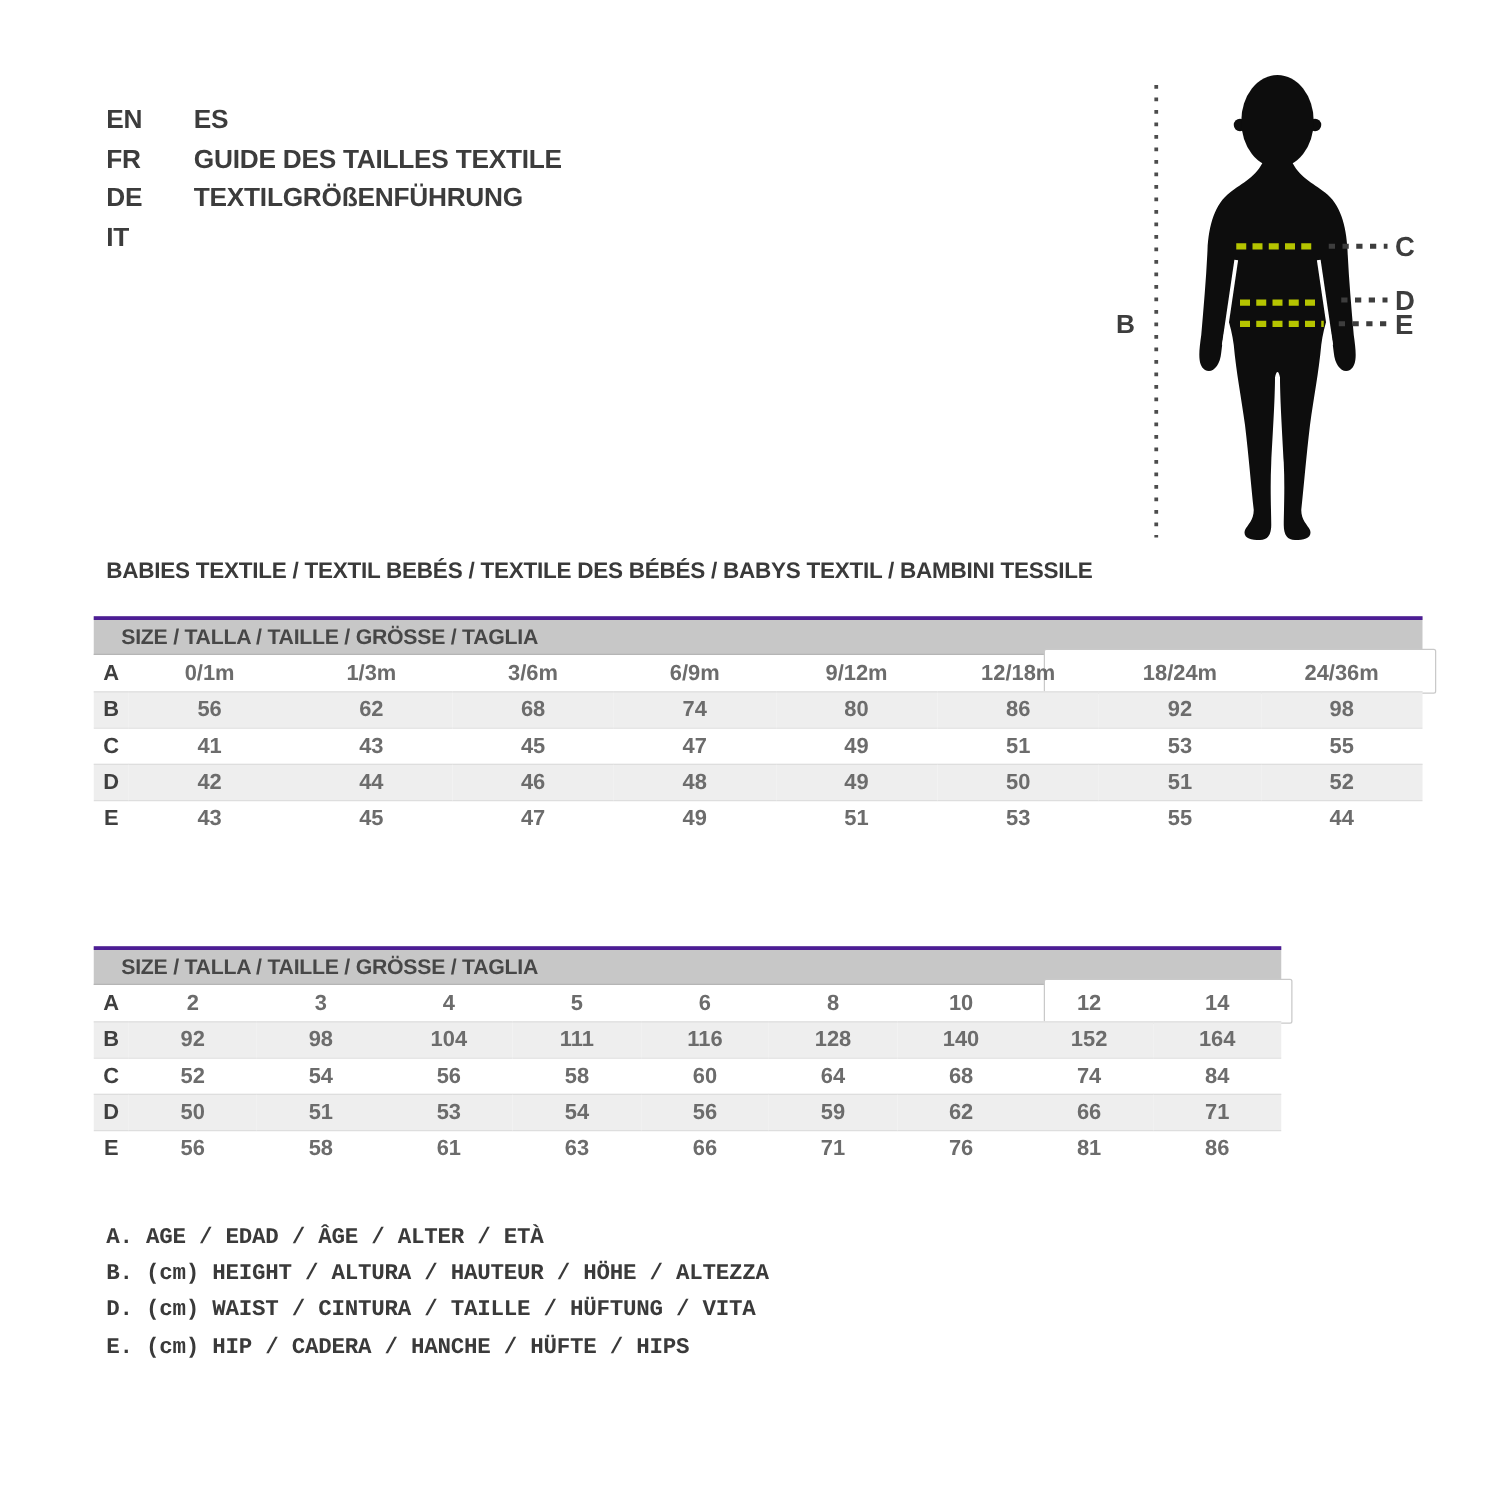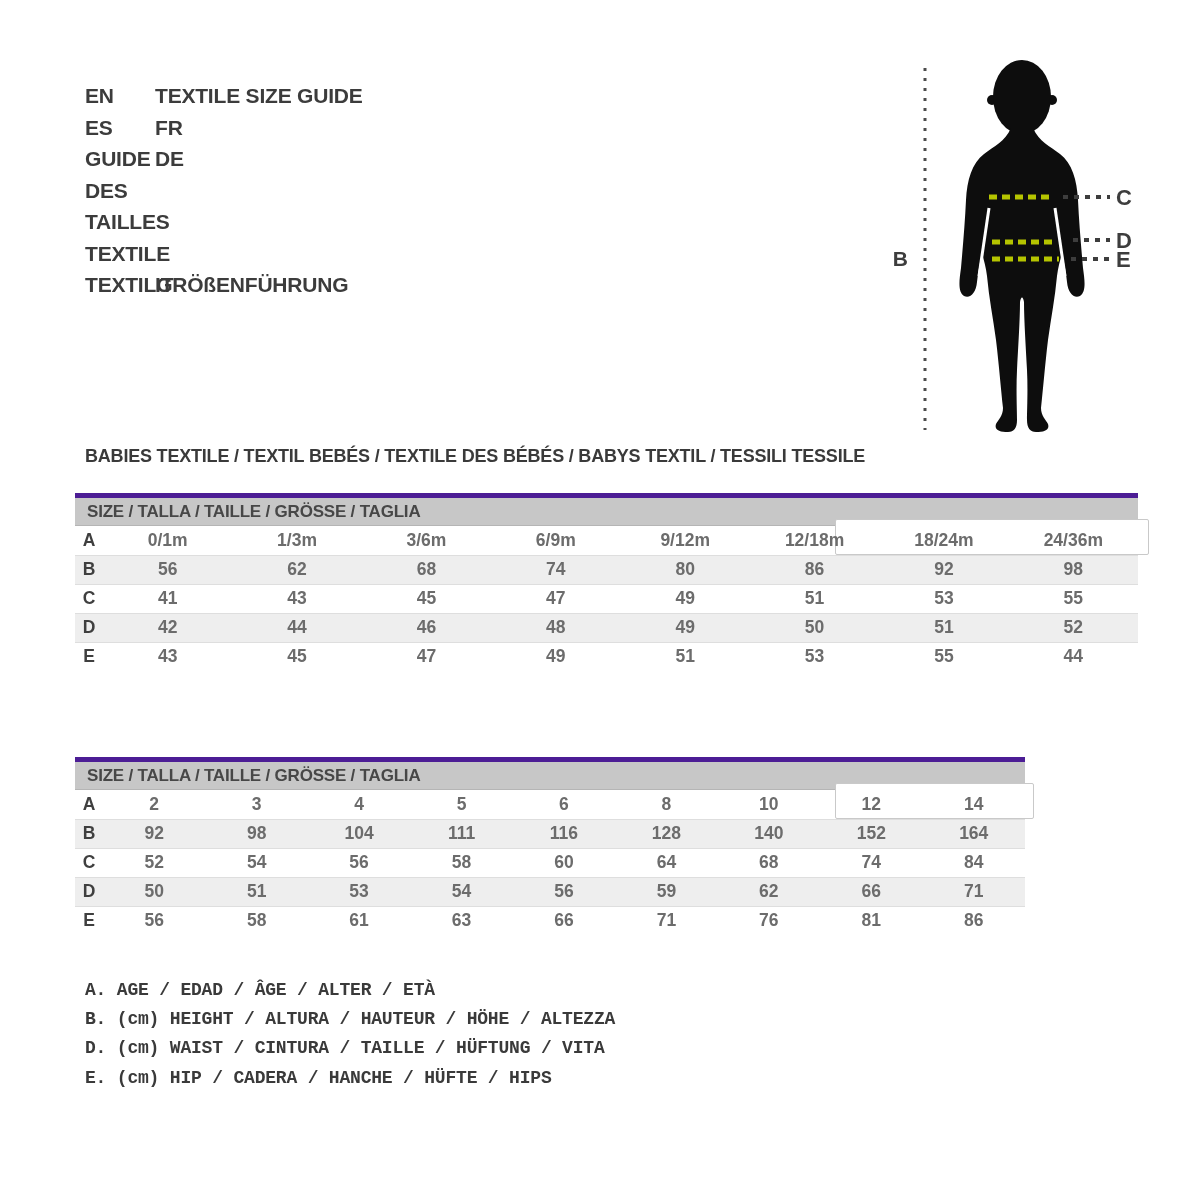--- a/index.html
+++ b/index.html
@@ -17,22 +17,22 @@
   .sec-title{position:absolute;left:85px;font-size:18px;letter-spacing:-0.2px;color:#3a3a3a;white-space:nowrap;}
   #babies-title{top:446px;}
   #children-title{top:721px;}
 
   
   .table-wrap{position:absolute;left:75px;}
   #babies-table{top:493px;width:1063px;}
   #children-table{top:757px;width:950px;}
 
   .size-bar{position:relative;z-index:0;height:27px;line-height:27px;background:#c7c7c7;
-            border-top:5px solid #4c1d95;border-bottom:1px solid #b5b5b5;
-            padding-left:12px;font-size:17px;color:#474747;letter-spacing:-0.2px;}
+            border-top:3px solid #4c1d95;border-bottom:1px solid #b5b5b5;
+            padding-left:22px;font-size:17px;color:#474747;letter-spacing:-0.2px;}
 
   .hl-box{position:absolute;z-index:1;top:26px;height:34px;background:#ffffff;
           border:1px solid #c9c9c9;border-radius:2px;}
   #babies-table .hl-box{left:760px;width:312px;}
   #children-table .hl-box{left:760px;width:197px;}
 
   table.size-table{position:relative;z-index:2;width:100%;border-collapse:collapse;table-layout:fixed;}
   .label-col{width:28px;}
   table.size-table tr{height:29px;}
   table.size-table tr + tr{border-top:1px solid #dedede;}
@@ -47,21 +47,20 @@
 
   svg text{font-family:"Liberation Sans", sans-serif;font-weight:700;}
 </style>
 </head>
 <body>
 
 <div id="canvas">
 
   <div class="langs">
     <span>EN</span>
-    <span>TEXTILE SIZE GUIDE</span>
     <span>ES</span>
     <span>FR</span>
     <span>GUIDE DES TAILLES TEXTILE</span>
     <span>DE</span>
     <span>TEXTILGRÖßENFÜHRUNG</span>
     <span>IT</span>
   </div>
 
   <div class="fig">
     <svg viewBox="0 0 300 390" width="300" height="390">
@@ -115,21 +114,21 @@
       <line x1="203" y1="147" x2="250" y2="147" stroke="#3d3d3d" stroke-width="4" stroke-dasharray="5 6"></line>
       <line x1="213" y1="190" x2="250" y2="190" stroke="#3d3d3d" stroke-width="4" stroke-dasharray="5 6"></line>
       <line x1="211" y1="209" x2="250" y2="209" stroke="#3d3d3d" stroke-width="4" stroke-dasharray="5 6"></line>
 
       <text x="256" y="155" font-size="22" fill="#3d3d3d">C</text>
       <text x="256" y="198" font-size="22" fill="#3d3d3d">D</text>
       <text x="256" y="217" font-size="22" fill="#3d3d3d">E</text>
     </svg>
   </div>
 
-  <div class="sec-title" id="babies-title">BABIES TEXTILE / TEXTIL BEBÉS / TEXTILE DES BÉBÉS / BABYS TEXTIL / TESSILI TESSILE</div>
+  <div class="sec-title" id="babies-title">BABIES TEXTILE / TEXTIL BEBÉS / TEXTILE DES BÉBÉS / BABYS TEXTIL / BAMBINI TESSILE</div>
   <div class="table-wrap" id="babies-table">
     <div class="size-bar">SIZE / TALLA / TAILLE / GRÖSSE / TAGLIA</div>
     <div class="hl-box"></div>
     <table class="size-table">
       <colgroup>
           <col class="label-col">
         </colgroup>
       <tbody>
           <tr>
             <th>A</th>

